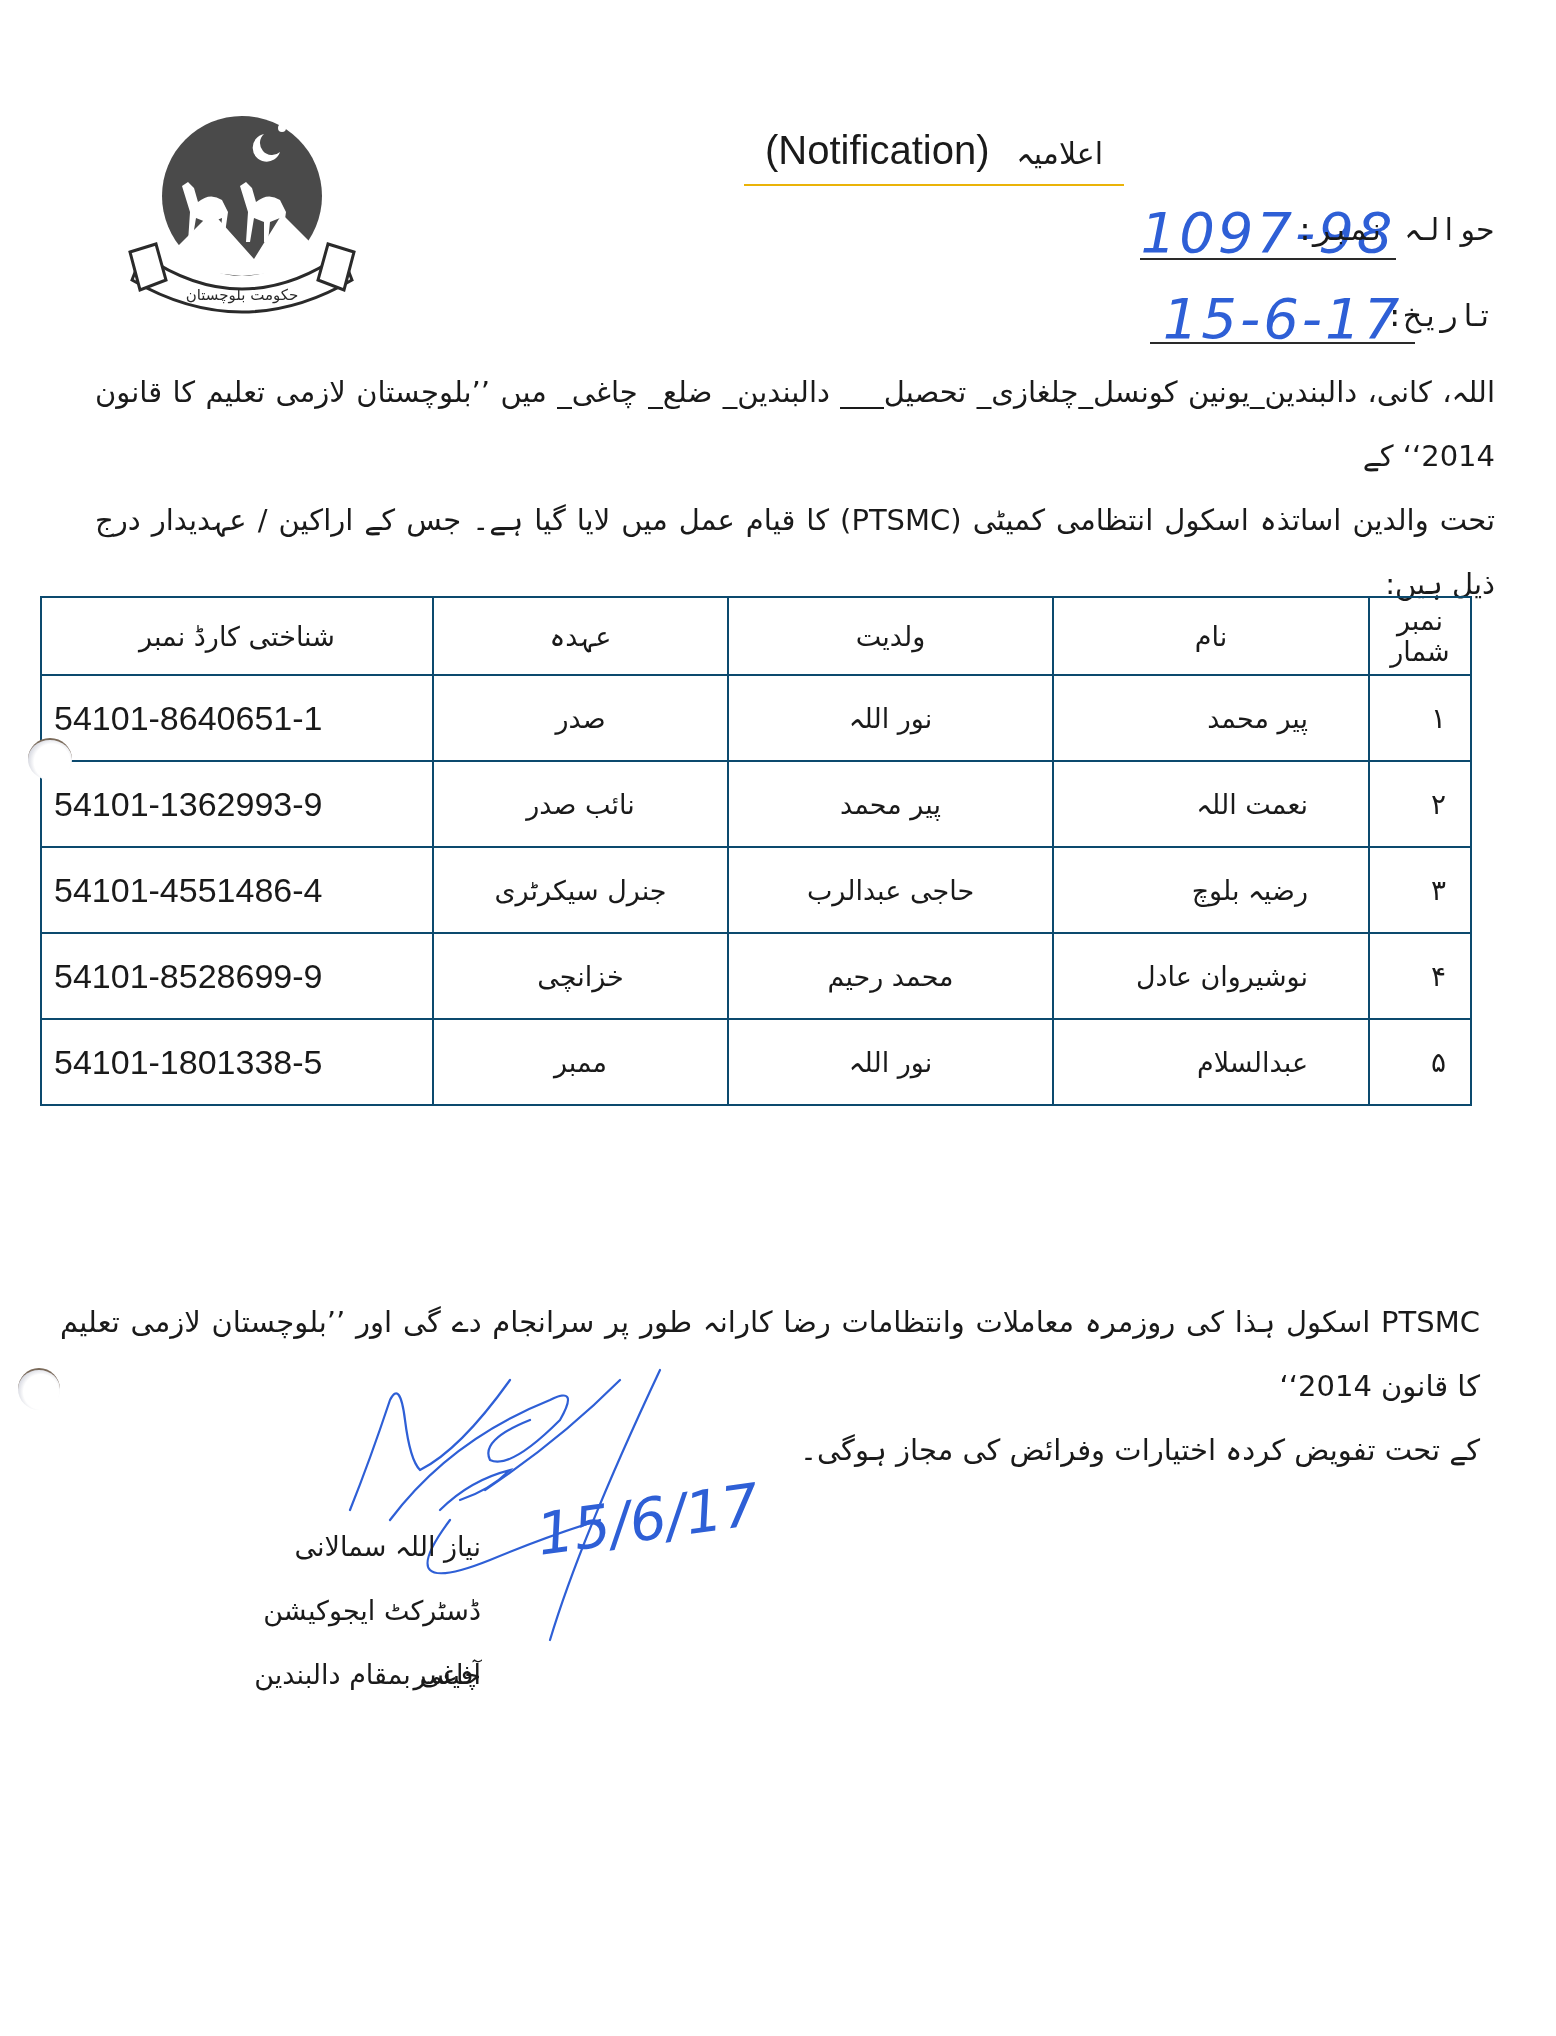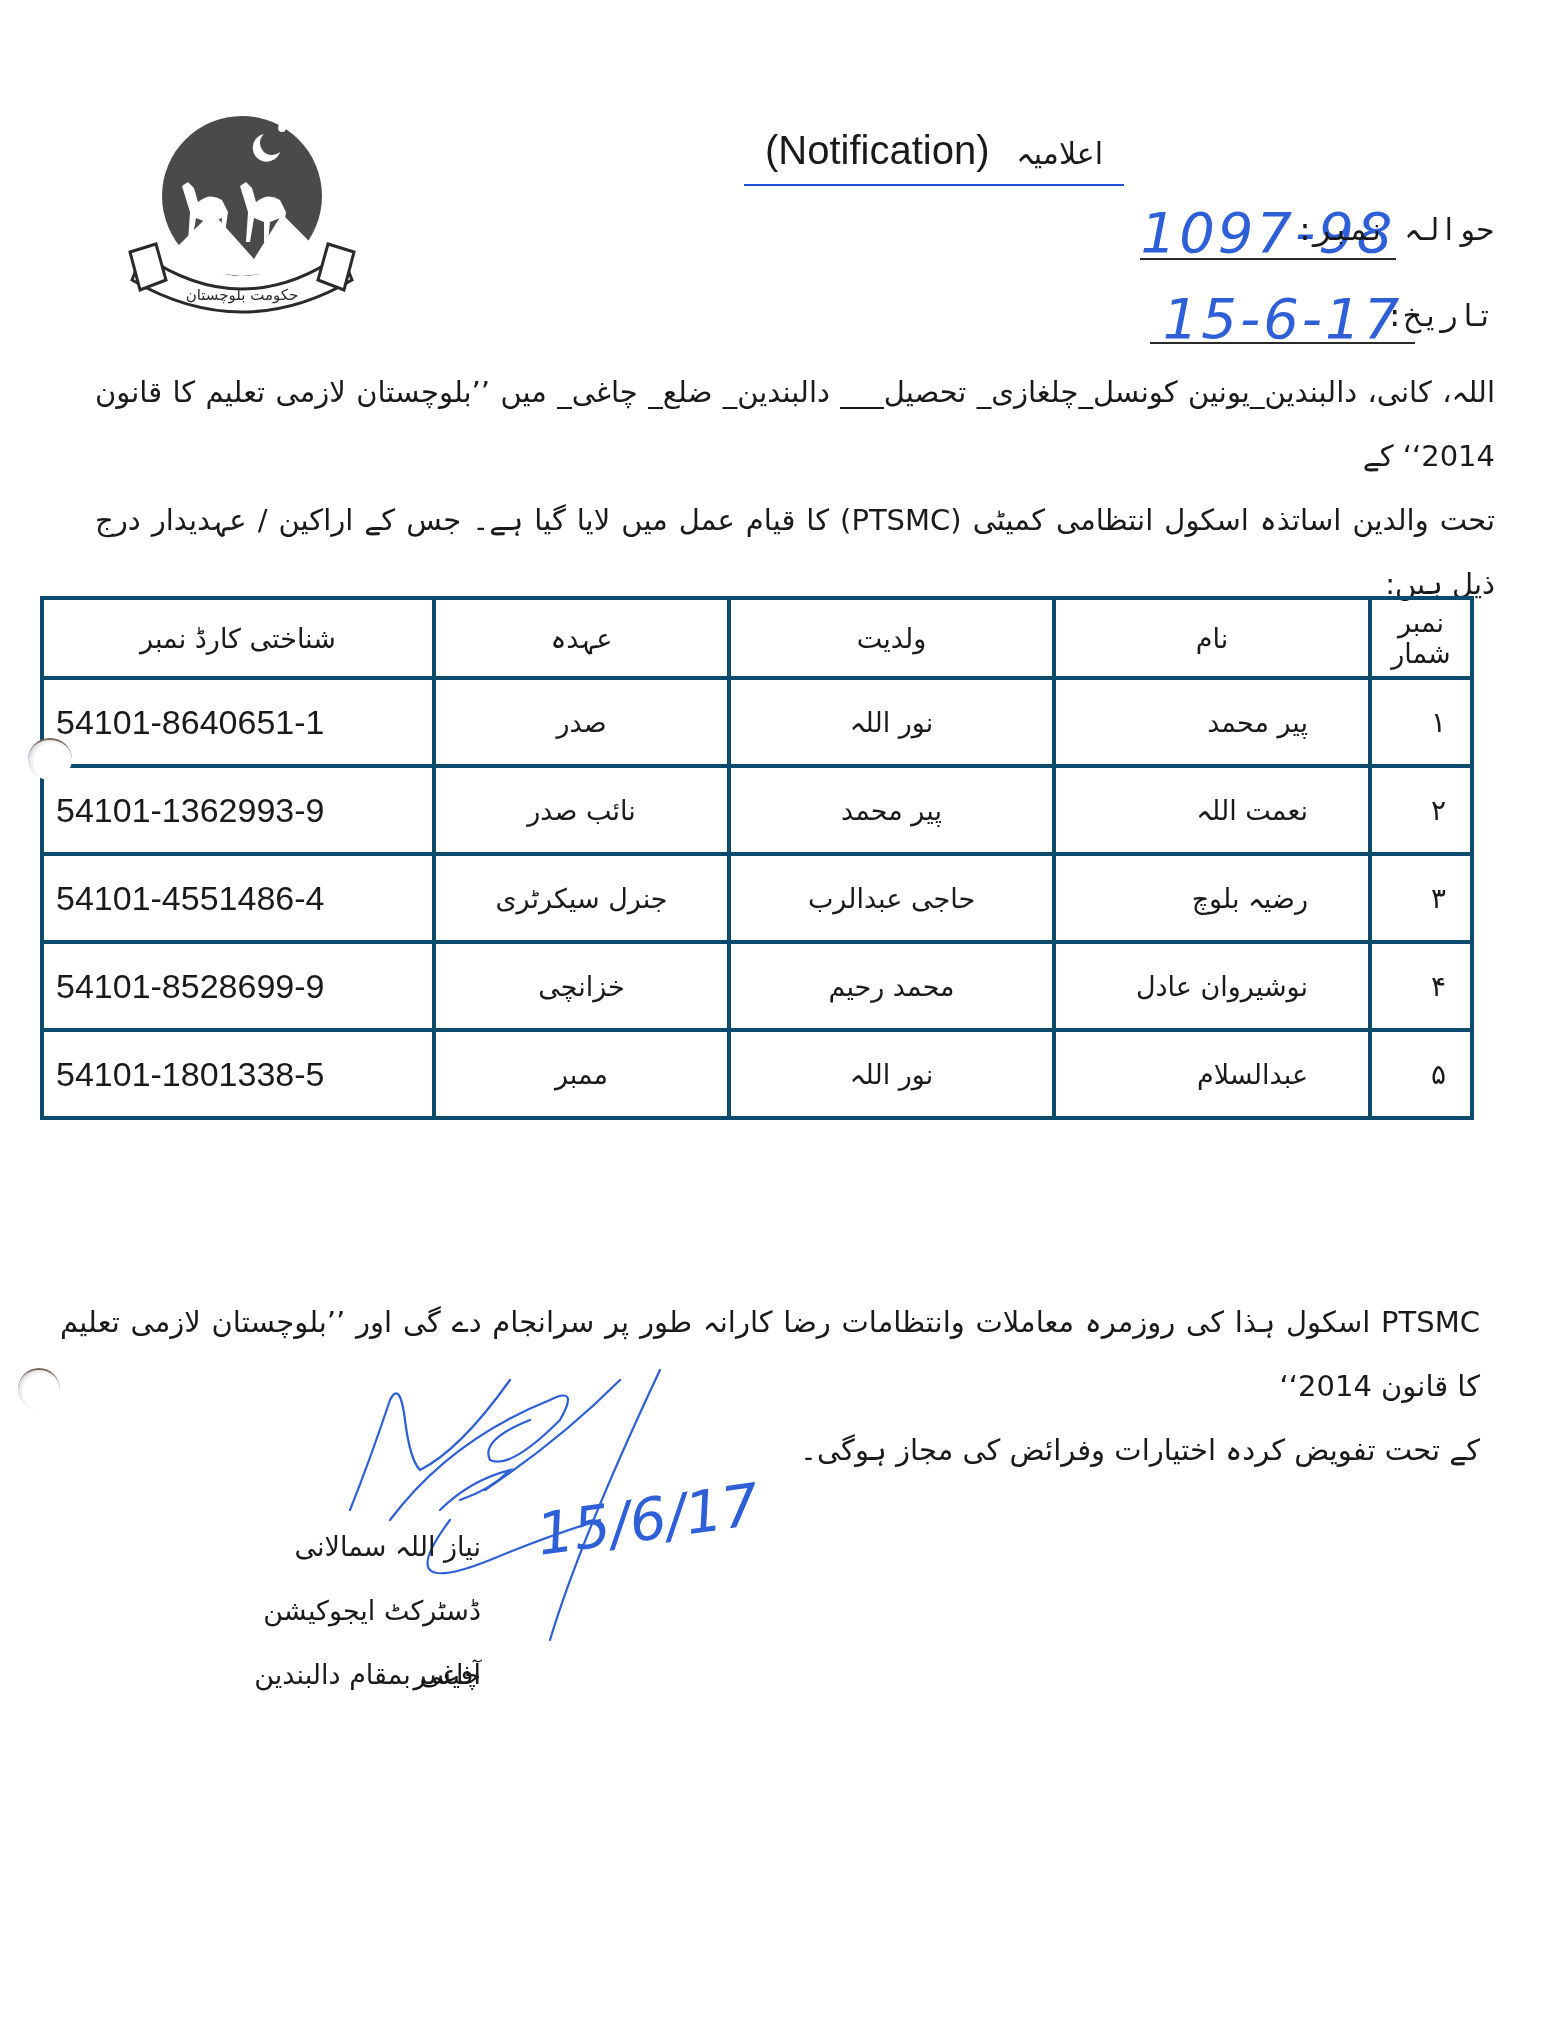--- a/index.html
+++ b/index.html
@@ -9,21 +9,21 @@
     }
     .abs { position: absolute; }
     .ur { direction: rtl; font-family: "DejaVu Sans", sans-serif; }
 
     
     #emblem { left: 122px; top: 104px; width: 240px; height: 230px; }
 
     
     #title {
       left: 744px; top: 118px; width: 380px; height: 66px;
-      border-bottom: 2px solid #1d4ed8; text-align: center;
+      border-bottom: 2px solid #eab308; text-align: center;
       font-size: 40px; line-height: 64px;
     }
     #title .t-en { font-family: "Liberation Sans", sans-serif; }
     #title .t-ur { font-family: "DejaVu Sans", sans-serif; font-size: 30px; margin-left: 14px; }
 
     .field-label { font-size: 30px; direction: rtl; font-family: Liberation Mono, monospace; }
     .field-line { border-bottom: 2px solid #2a2a2a; }
     .handwrite { color: #2e5fd6; font-family: "DejaVu Sans", sans-serif; font-style: italic; font-size: 56px; letter-spacing: 3px; }
 
     #ref-label { right: 62px; top: 212px; }
@@ -35,21 +35,21 @@
     #date-value { left: 1150px; top: 286px; width: 265px; text-align: center; }
 
     .para { font-size: 29px; line-height: 64px; text-align: justify; text-align-last: right; }
     #intro { left: 95px; top: 360px; width: 1400px; }
 
     
     #members-table {
       left: 40px; top: 596px; width: 1430px; border-collapse: collapse; table-layout: fixed;
     }
     #members-table td, #members-table th {
-      border: 4px solid #0c4a6e; height: 84px; padding: 0 12px; font-weight: normal;
+      border: 2px solid #0c4a6e; height: 84px; padding: 0 12px; font-weight: normal;
     }
     #members-table th { height: 76px; font-size: 27px; font-family: "DejaVu Sans", sans-serif; direction: rtl; }
     .c-cnic { font-family: "Liberation Sans", sans-serif; font-size: 34px; direction: ltr; text-align: left; }
     .c-ur { font-family: "DejaVu Sans", sans-serif; font-size: 27px; direction: rtl; text-align: center; }
     .c-name { text-align: right; padding-right: 60px !important; }
     .c-sn { text-align: right; padding-right: 24px !important; font-size: 28px; }
 
     #closing { left: 60px; top: 1290px; width: 1420px; }
 
     #signature { left: 330px; top: 1360px; width: 430px; height: 300px; }

